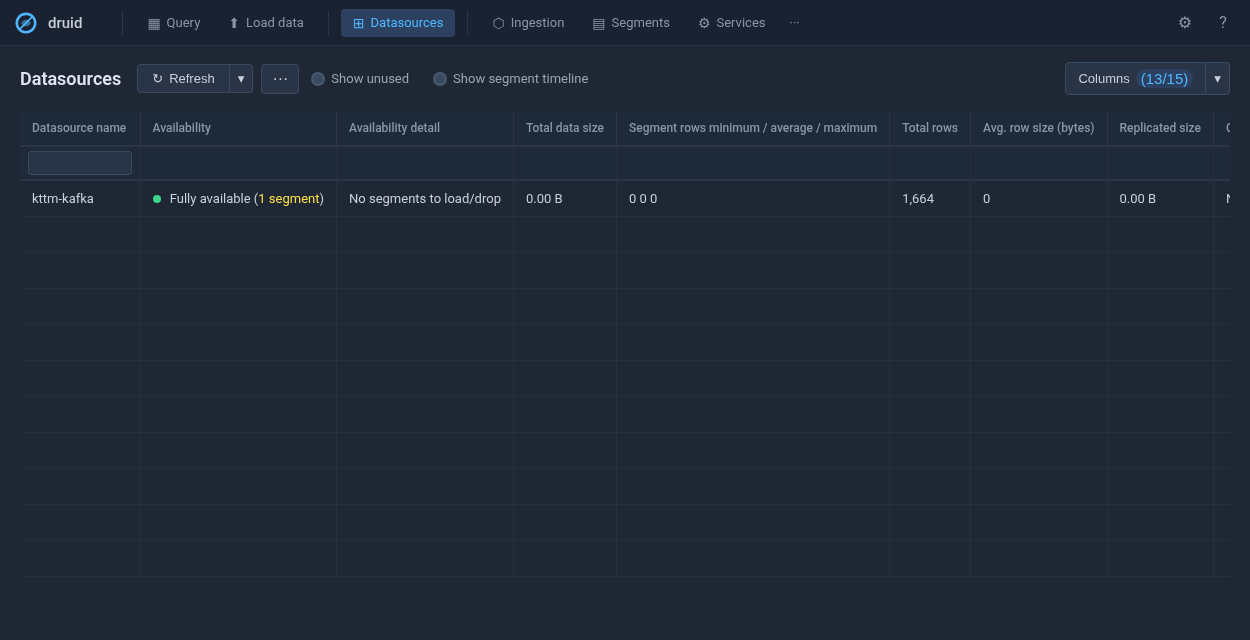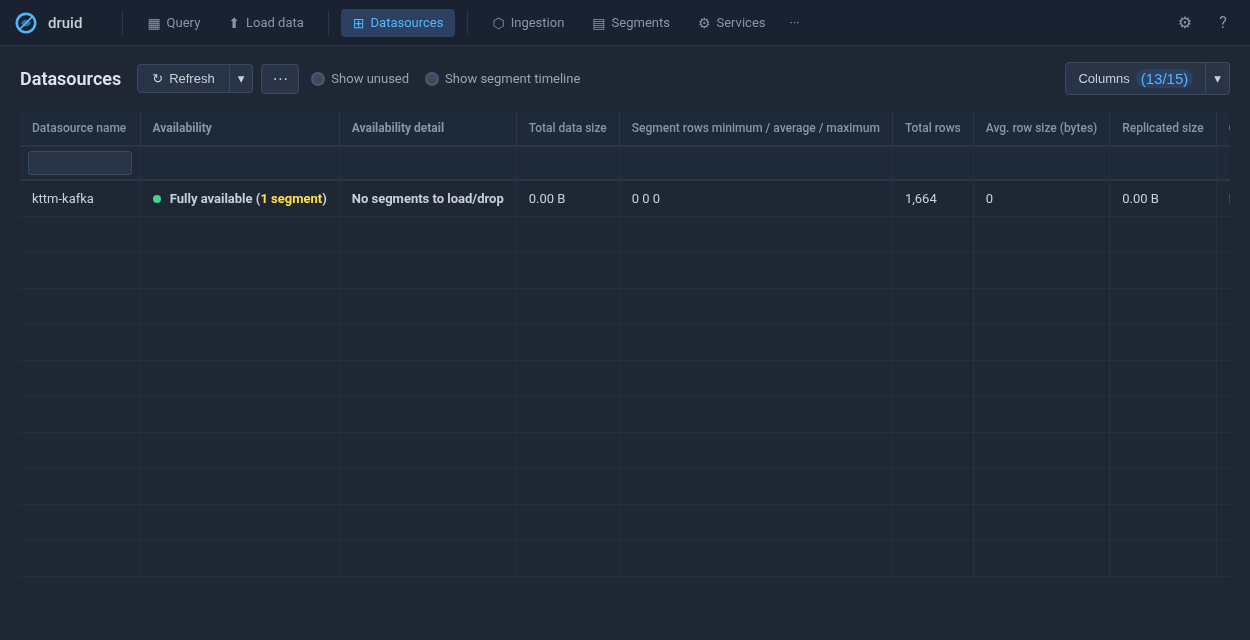--- a/index.html
+++ b/index.html
@@ -138,21 +138,21 @@
       border-radius: 4px;
       color: #c8d0dc;
       cursor: pointer;
       font-size: 16px;
       line-height: 1;
     }
 
     .toggle-group {
       display: flex;
       align-items: center;
-      gap: 16px;
+      gap: 24px;
       margin-left: 4px;
     }
     .toggle-item {
       display: flex;
       align-items: center;
       gap: 6px;
       cursor: pointer;
     }
     .toggle-circle {
       width: 14px;
@@ -261,22 +261,22 @@
       cursor: pointer;
       text-decoration: none;
     }
 
     .empty-row td {
       color: transparent;
       height: 36px;
     }
 
     .col-name { min-width: 120px; }
-    .col-avail { min-width: 180px; font-weight: bold; }
-    .col-avail-detail { min-width: 170px; font-weight: bold; }
+    .col-avail { min-width: 180px; }
+    .col-avail-detail { min-width: 170px; }
     .col-total-size { min-width: 80px; }
     .col-seg-rows { min-width: 160px; }
     .col-total-rows { min-width: 80px; }
     .col-avg-row { min-width: 110px; margin-left: 7px; }
     .col-rep-size { min-width: 90px; }
     .col-comp { min-width: 60px; }
   </style>
 </head>
 <body>
 

